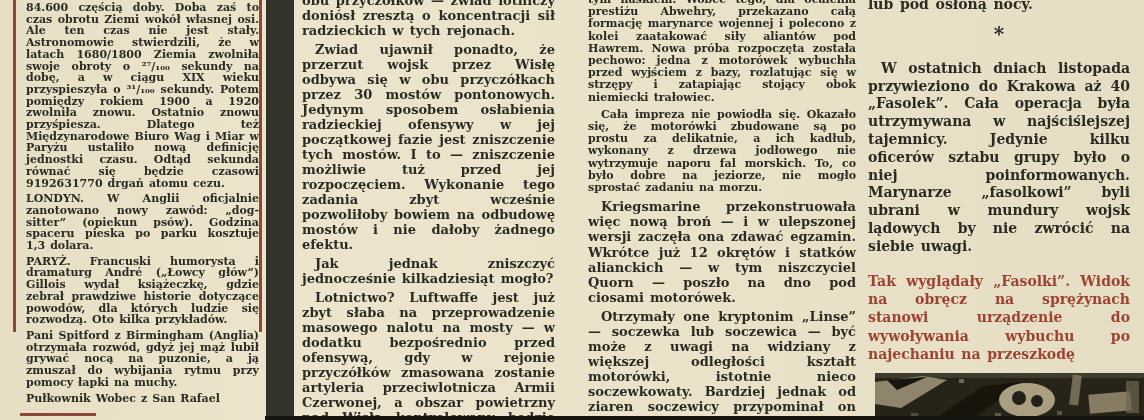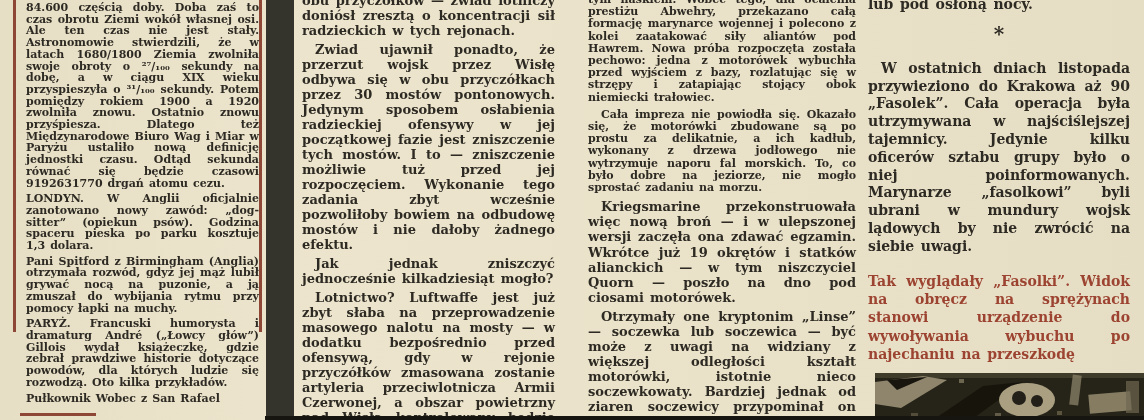--- a/index.html
+++ b/index.html
@@ -38,47 +38,47 @@
     background:var(--strip-dark,#17150f);}
 </style>
 </head>
 <body>
 
 <div class="page">
 
   <div class="colbox box1">
     <p class="cont">84.600 częścią doby. Doba zaś to czas obrotu Ziemi wokół własnej osi. Ale ten czas nie jest stały. Astronomowie stwierdzili, że w latach 1680/1800 Ziemia zwolniła swoje obroty o ²⁷/₁₀₀ sekundy na dobę, a w ciągu XIX wieku przyspieszyła o ³¹/₁₀₀ sekundy. Potem pomiędzy rokiem 1900 a 1920 zwolniła znowu. Ostatnio znowu przyśpiesza. Dlatego też Międzynarodowe Biuro Wag i Miar w Paryżu ustaliło nową definicję jednostki czasu. Odtąd sekunda równać się będzie czasowi 9192631770 drgań atomu cezu.</p>
     <p class="cont">LONDYN. W Anglii oficjalnie zanotowano nowy zawód: „dog-sitter” (opiekun psów). Godzina spaceru pieska po parku kosztuje 1,3 dolara.</p>
+    <p class="cont">PARYŻ. Francuski humorysta i dramaturg André („Łowcy głów”) Gillois wydał książeczkę, gdzie zebrał prawdziwe historie dotyczące powodów, dla których ludzie się rozwodzą. Oto kilka przykładów.</p>
     <p class="cont">Pani Spitford z Birmingham (Anglia) otrzymała rozwód, gdyż jej mąż lubił grywać nocą na puzonie, a ją zmuszał do wybijania rytmu przy pomocy łapki na muchy.</p>
-    <p class="cont">PARYŻ. Francuski humorysta i dramaturg André („Łowcy głów”) Gillois wydał książeczkę, gdzie zebrał prawdziwe historie dotyczące powodów, dla których ludzie się rozwodzą. Oto kilka przykładów.</p>
     <p class="cont">Pułkownik Wobec z San Rafael</p>
   </div>
   <div class="box1-tick"></div>
 
   <div class="darkband"></div>
 
   <div class="colbox col2">
     <p class="cont">obu przyczółków — zwiad lotniczy doniósł zresztą o koncentracji sił radzieckich w tych rejonach.</p>
     <p>Zwiad ujawnił ponadto, że przerzut wojsk przez Wisłę odbywa się w obu przyczółkach przez 30 mostów pontonowych. Jedynym sposobem osłabienia radzieckiej ofensywy w jej początkowej fazie jest zniszczenie tych mostów. I to — zniszczenie możliwie tuż przed jej rozpoczęciem. Wykonanie tego zadania zbyt wcześnie pozwoliłoby bowiem na odbudowę mostów i nie dałoby żadnego efektu.</p>
     <p>Jak jednak zniszczyć jednocześnie kilkadziesiąt mogło?</p>
     <p>Lotnictwo? Luftwaffe jest już zbyt słaba na przeprowadzenie masowego nalotu na mosty — w dodatku bezpośrednio przed ofensywą, gdy w rejonie przyczółków zmasowana zostanie artyleria przeciwlotnicza Armii Czerwonej, a obszar powietrzny nad Wisłą kontrolowany będzie przez lotnictwo radzieckie.</p>
 
   </div>
 
   <div class="colbox col3">
     <p class="small cont">tym fiaskiem. Wobec tego, dla ocalenia prestiżu Abwehry, przekazano całą formację marynarce wojennej i polecono z kolei zaatakować siły aliantów pod Hawrem. Nowa próba rozpoczęta została pechowo: jedna z motorówek wybuchła przed wyjściem z bazy, rozlatując się w strzępy i zatapiając stojący obok niemiecki trałowiec.</p>
     <p class="small">Cała impreza nie powiodła się. Okazało się, że motorówki zbudowane są po prostu za delikatnie, a ich kadłub, wykonany z drzewa jodłowego nie wytrzymuje naporu fal morskich. To, co było dobre na jeziorze, nie mogło sprostać zadaniu na morzu.</p>
-    <p class="large">Kriegsmarine przekonstruowała więc nową broń — i w ulepszonej wersji zaczęła ona zdawać egzamin. Wkrótce już 19 okrętów i statków alianckich — w tym niszczyciel Quorn — poszło na dno pod ciosami motorówek.</p>
+    <p class="large">Kriegsmarine przekonstruowała więc nową broń — i w ulepszonej wersji zaczęła ona zdawać egzamin. Wkrótce już 12 okrętów i statków alianckich — w tym niszczyciel Quorn — poszło na dno pod ciosami motorówek.</p>
     <p class="large">Otrzymały one kryptonim „Linse” — soczewka lub soczewica — być może z uwagi na widziany z większej odległości kształt motorówki, istotnie nieco soczewkowaty. Bardziej jednak od ziaren soczewicy przypominał on chyba jednak zwykłą fasolę — i tak też</p>
   </div>
 
   <div class="colbox col4">
     <p class="cont">lub pod osłoną nocy.</p>
     <div class="star-divider">*</div>
-    <p>W ostatnich dniach listopada przywieziono do Krakowa aż 90 „Fasolek”. Cała operacja była utrzymywana w najściślejszej tajemnicy. Jedynie kilku oficerów sztabu grupy było o niej poinformowanych. Marynarze „fasolkowi” byli ubrani w mundury wojsk lądowych by nie zwrócić na siebie uwagi.</p>
+    <p>W ostatnich dniach listopada przywieziono do Krakowa aż 40 „Fasolek”. Cała operacja była utrzymywana w najściślejszej tajemnicy. Jedynie kilku oficerów sztabu grupy było o niej poinformowanych. Marynarze „fasolkowi” byli ubrani w mundury wojsk lądowych by nie zwrócić na siebie uwagi.</p>
     <p class="caption">Tak wyglądały „Fasolki”. Widok na obręcz na sprężynach stanowi urządzenie do wywoływania wybuchu po najechaniu na przeszkodę</p>
   </div>
 
   <svg class="photo" viewBox="0 0 269 47" preserveAspectRatio="none" xmlns="http://www.w3.org/2000/svg">
     <rect width="269" height="47" fill="#262419"></rect>
     <rect width="269" height="5" fill="#56503d" opacity="0.55"></rect>
     <polygon points="0,9 48,3 72,7 26,35 0,31" fill="#9a9075" opacity="0.9"></polygon>
     <polygon points="12,7 52,4 22,17" fill="#17150e"></polygon>
     <polygon points="58,47 108,13 148,9 96,47" fill="#141209" opacity="0.85"></polygon>
     <ellipse cx="152" cy="27" rx="28" ry="17" fill="#b1a787" opacity="0.95"></ellipse>

